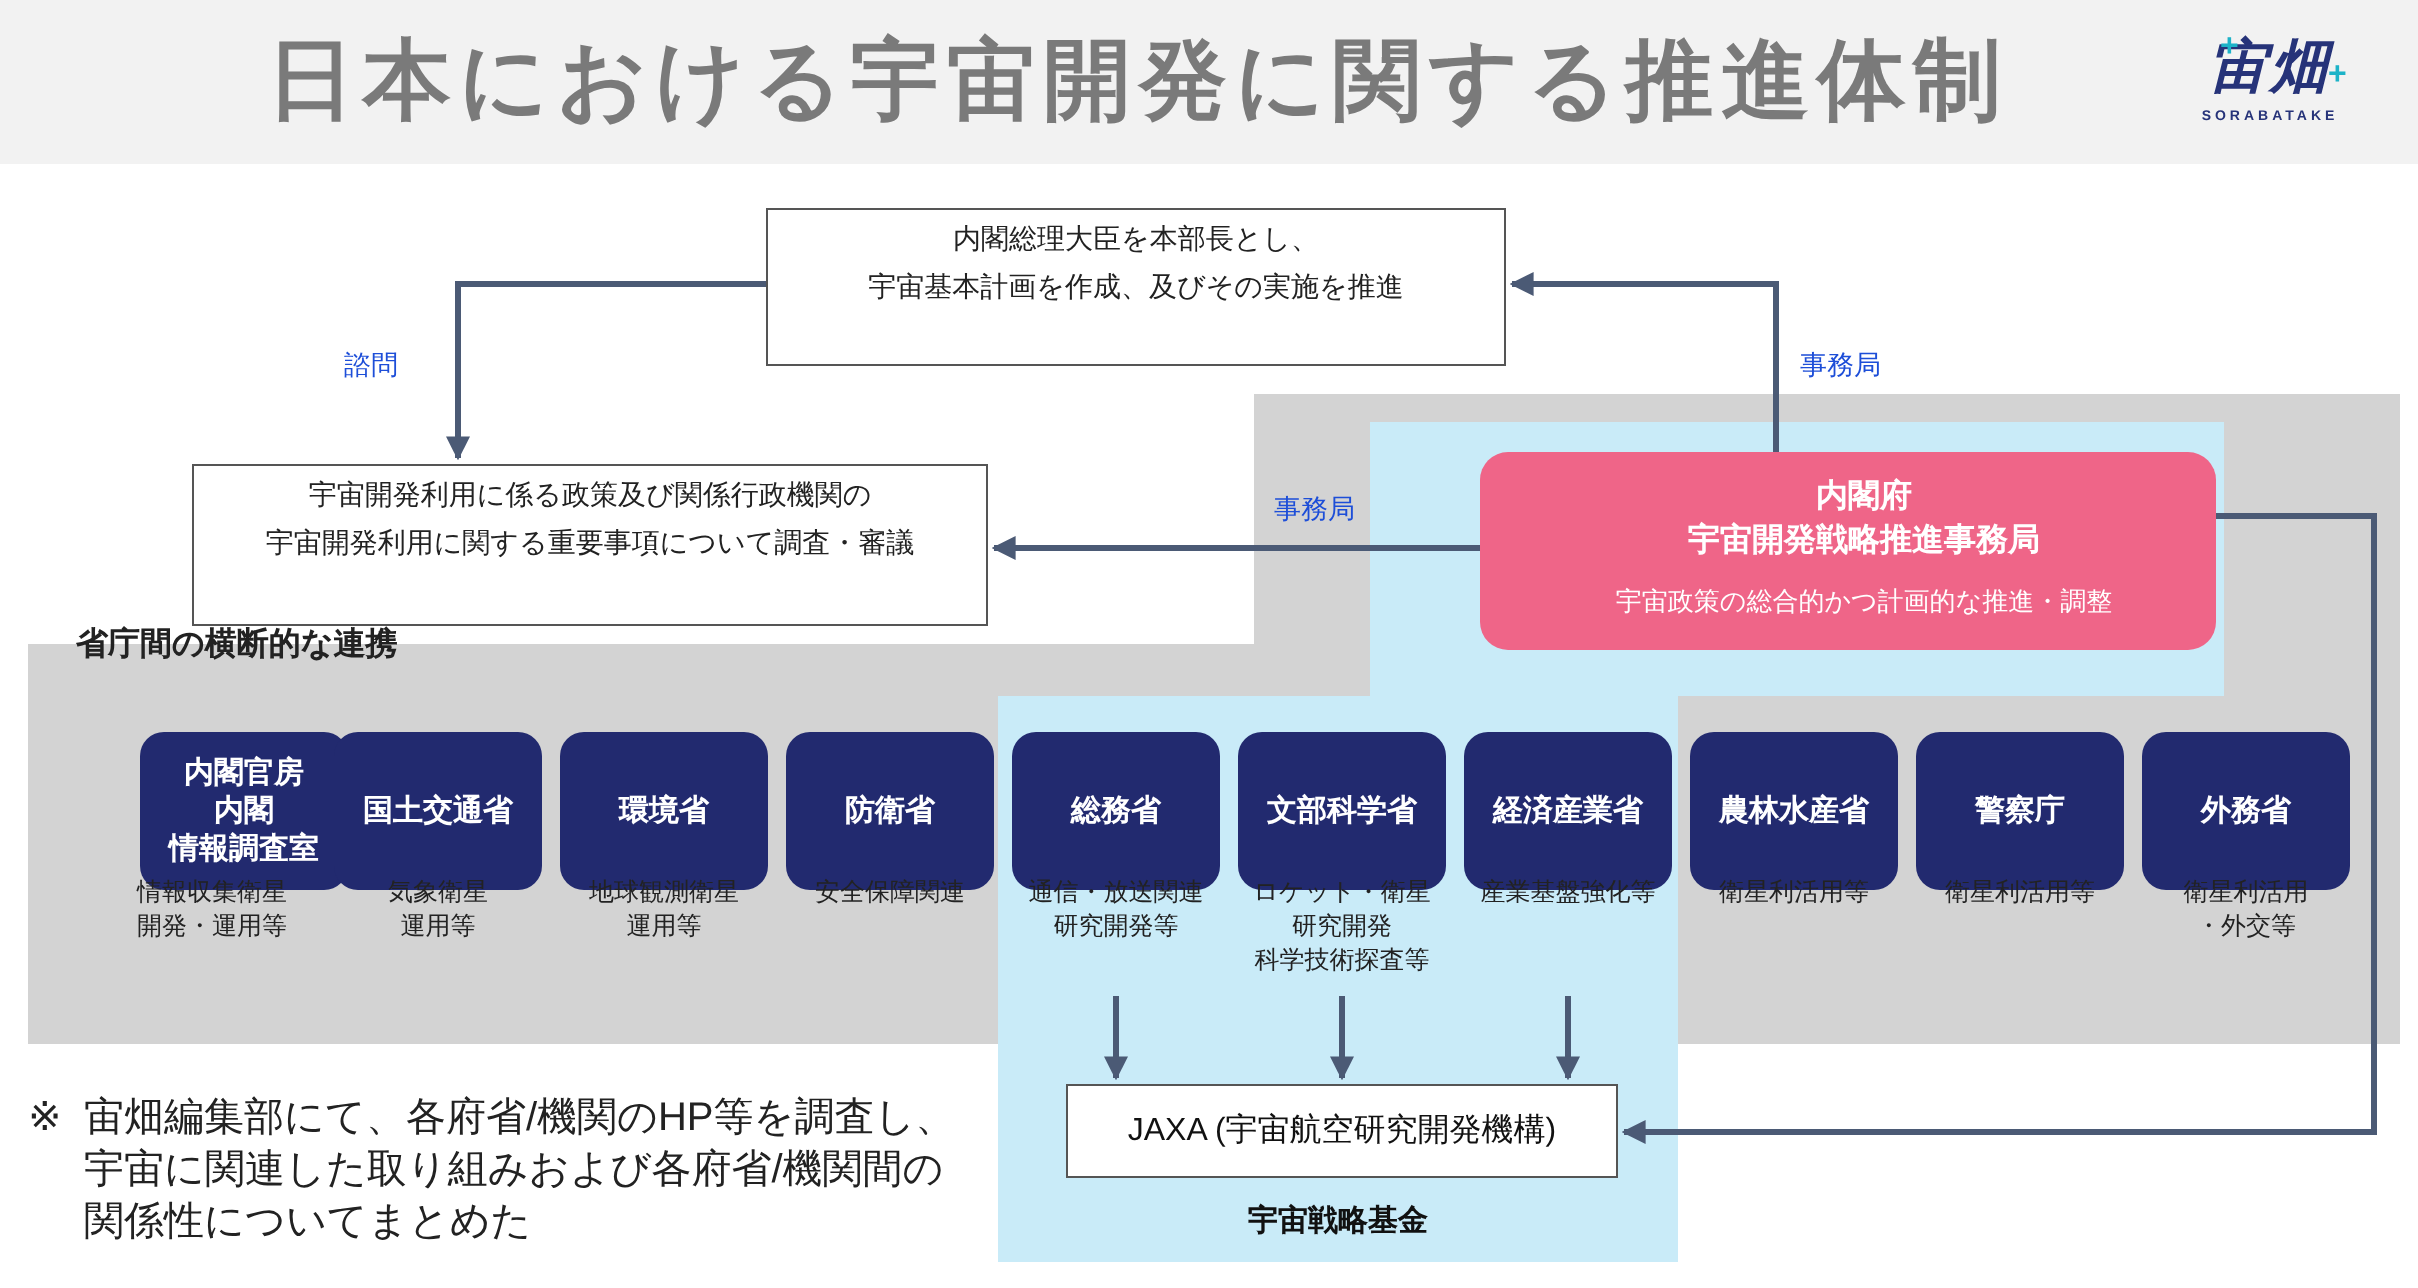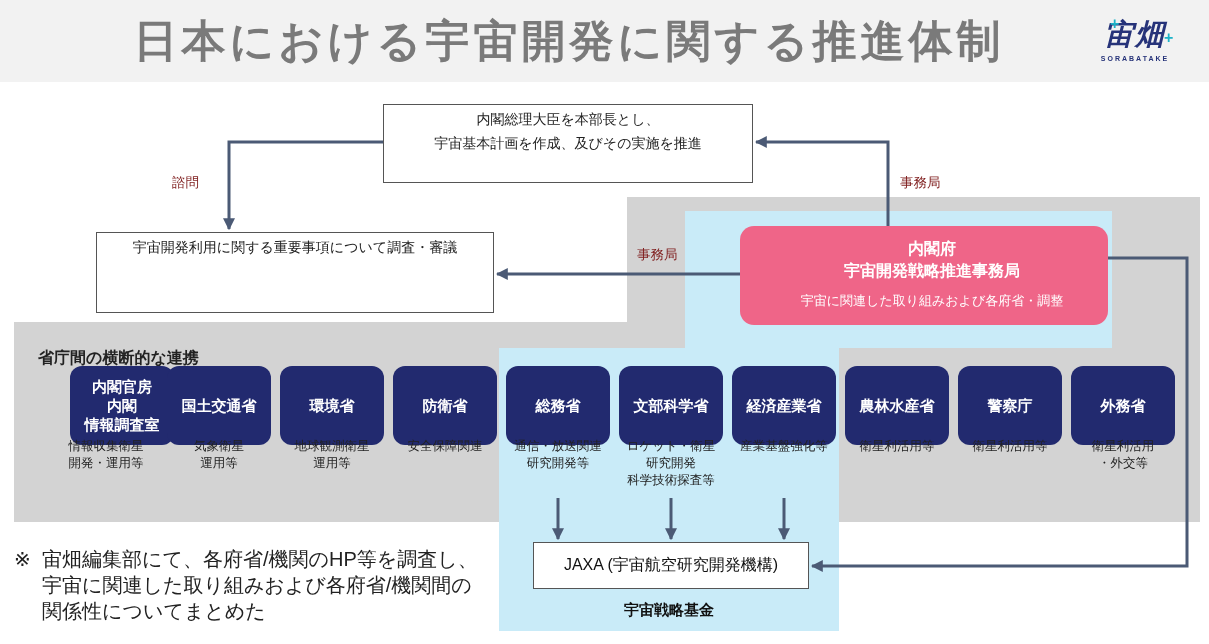--- a/index.html
+++ b/index.html
@@ -20,22 +20,22 @@
   #hq { left:383px; top:104px; width:370px; height:79px; }
   #hq .t { margin-top:6px; line-height:22px; }
   #hq .d { margin-top:5px; }
   #committee { left:96px; top:232px; width:398px; height:81px; }
   #committee .t { margin-top:6px; line-height:22px; }
   #committee .d { margin-top:5px; }
   #secretariat { left:740px; top:226px; width:352px; height:99px; background:#ef6588; border-radius:14px;
                  color:#fff; text-align:center;padding-left:16px; }
   #sec-title { margin-top:12px; font-weight:bold; font-size:16px; line-height:22px; white-space:pre-line; }
   #sec-sub { margin-top:10px; font-size:13px; line-height:18px; }
-  .lbl { position:absolute; font-size:13.5px; color:#7f1d1d; }
-  #section-label { left:38px; top:348px; font-size:16px; font-weight:bold; color:#222; }
+  .lbl { position:absolute; font-size:13.5px; color:#1d4ed8; }
+  #section-label { left:38px; top:312px; font-size:16px; font-weight:bold; color:#222; }
   .min { position:absolute; top:366px; width:104px; height:79px; background:#222a6f; border-radius:12px;
          color:#fff; font-weight:bold; font-size:15px; line-height:19px; display:flex; align-items:center;
          justify-content:center; text-align:center; white-space:pre-line; }
   .mdesc { position:absolute; top:438px; width:120px; text-align:center; font-size:12.5px; line-height:17px;
            color:#222; white-space:pre-line; }
   #jaxa { left:533px; top:542px; width:276px; height:47px; display:flex; align-items:center; justify-content:center;
           font-size:16px; color:#111; }
   #fund { left:499px; top:601px; width:340px; text-align:center; font-size:15px; font-weight:bold; color:#111; }
   #footnote { left:14px; top:546px; font-size:20px; line-height:26px; color:#222; }
   #footnote .mark { position:absolute; left:0; top:0; }
@@ -72,31 +72,32 @@
     <line x1="784" y1="498" x2="784" y2="539" marker-end="url(#arrow)"></line>
   </g>
 </svg>
 
 <div id="hq" class="wbox">
   <div class="d">内閣総理大臣を本部長とし、</div>
   <div class="d">宇宙基本計画を作成、及びその実施を推進</div>
 </div>
 
 <div id="committee" class="wbox">
+  <div class="d">宇宙開発利用に係る政策及び関係行政機関の</div>
   <div class="d">宇宙開発利用に関する重要事項について調査・審議</div>
 </div>
 
 <div class="lbl" style="left:172px;top:174px;">諮問</div>
 <div class="lbl" style="left:900px;top:174px;">事務局</div>
 <div class="lbl" style="left:637px;top:246px;">事務局</div>
 
 <div id="secretariat" class="abs">
   <div id="sec-title">内閣府
 宇宙開発戦略推進事務局</div>
-  <div id="sec-sub">宇宙に関連した取り組みおよび各府省・調整</div>
+  <div id="sec-sub">宇宙政策の総合的かつ計画的な推進・調整</div>
 </div>
 
 <div id="section-label" class="abs">省庁間の横断的な連携</div>
 
 <div class="min" style="left:70px;">内閣官房
 内閣
 情報調査室</div>
 <div class="min" style="left:167px;">国土交通省</div>
 <div class="min" style="left:280px;">環境省</div>
 <div class="min" style="left:393px;">防衛省</div>

